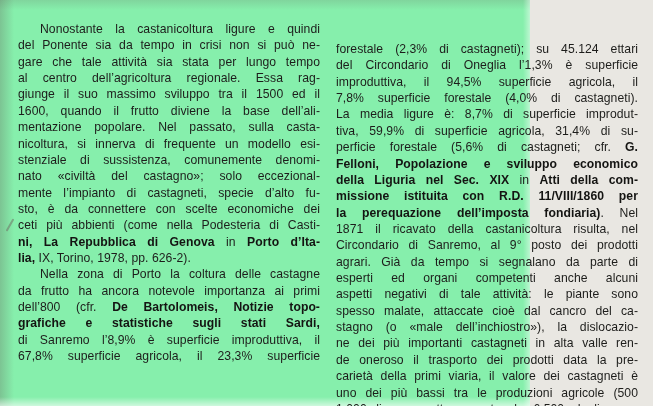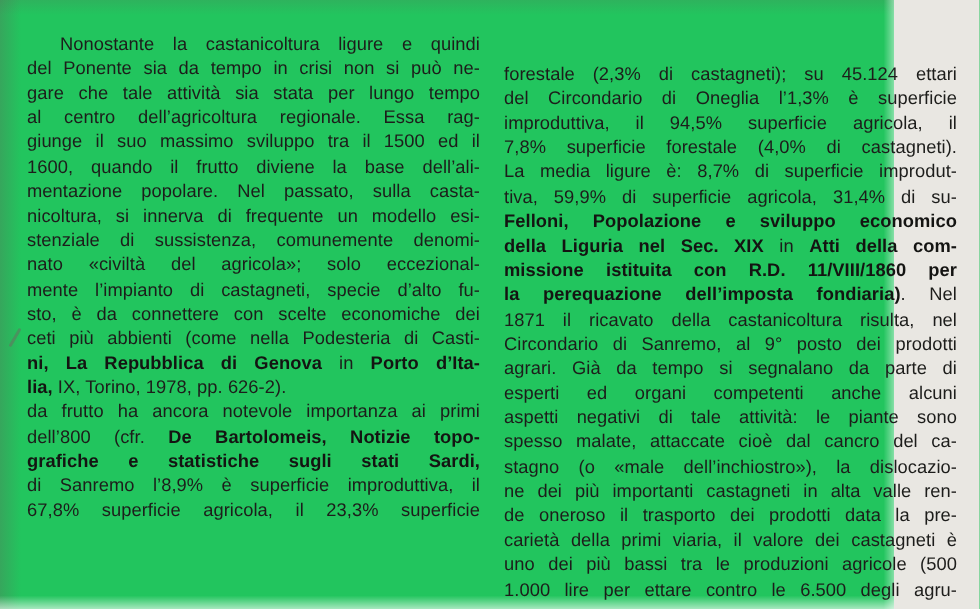--- a/index.html
+++ b/index.html
@@ -2,22 +2,22 @@
 <html><head>
 <meta charset="utf-8">
 <style>
   html, body { margin: 0; padding: 0; }
   body {
     width: 653px; height: 406px; overflow: hidden;
     background: #e9e7e2;
     font-family: "Liberation Sans", sans-serif;
   }
   .page {
-    position: relative; width: 596px; height: 406px;
-    background: #22c55e;
+    position: relative; width: 530px; height: 406px;
+    background: #86efac;
   }
   .edge-left {
     position: absolute; left: 0; top: 0; width: 14px; height: 100%;
     background: linear-gradient(to right, rgba(100,96,88,0.30), rgba(100,96,88,0));
     pointer-events: none;
   }
   .edge-top {
     position: absolute; left: 0; top: 0; width: 100%; height: 10px;
     background: linear-gradient(to bottom, rgba(100,96,88,0.18), rgba(100,96,88,0));
     pointer-events: none;
@@ -65,39 +65,41 @@
   <div class="col col-left">
       <div class="line indent"><span>Nonostante la castanicoltura ligure e quindi</span></div>
       <div class="line"><span>del Ponente sia da tempo in crisi non si può ne-</span></div>
       <div class="line"><span>gare che tale attività sia stata per lungo tempo</span></div>
       <div class="line"><span>al centro dell’agricoltura regionale. Essa rag-</span></div>
       <div class="line"><span>giunge il suo massimo sviluppo tra il 1500 ed il</span></div>
       <div class="line"><span>1600, quando il frutto diviene la base dell’ali-</span></div>
       <div class="line"><span>mentazione popolare. Nel passato, sulla casta-</span></div>
       <div class="line"><span>nicoltura, si innerva di frequente un modello esi-</span></div>
       <div class="line"><span>stenziale di sussistenza, comunemente denomi-</span></div>
-      <div class="line"><span>nato «civiltà del agricola»; solo eccezional-</span></div>
+      <div class="line"><span>nato «civiltà del castagno»; solo eccezional-</span></div>
       <div class="line"><span>mente l’impianto di castagneti, specie d’alto fu-</span></div>
       <div class="line"><span>sto, è da connettere con scelte economiche dei</span></div>
       <div class="line"><span>ceti più abbienti (come nella Podesteria di Casti-</span></div>
       <div class="line"><span class="b">ni, La Repubblica di Genova</span><span> in </span><span class="b">Porto d’Ita-</span></div>
       <div class="line last"><span class="b">lia,</span><span> IX, Torino, 1978, pp. 626-2).</span></div>
+      <div class="line indent"><span>Nella zona di Porto la coltura delle castagne</span></div>
       <div class="line"><span>da frutto ha ancora notevole importanza ai primi</span></div>
       <div class="line"><span>dell’800 (cfr. </span><span class="b">De Bartolomeis, Notizie topo-</span></div>
       <div class="line"><span class="b">grafiche e statistiche sugli stati Sardi,</span></div>
       <div class="line"><span>di Sanremo l’8,9% è superficie improduttiva, il</span></div>
       <div class="line"><span>67,8% superficie agricola, il 23,3% superficie</span></div>
     </div>
   <div class="col col-right">
       <div class="line"><span>forestale (2,3% di castagneti); su 45.124 ettari</span></div>
       <div class="line"><span>del Circondario di Oneglia l’1,3% è superficie</span></div>
       <div class="line"><span>improduttiva, il 94,5% superficie agricola, il</span></div>
       <div class="line"><span>7,8% superficie forestale (4,0% di castagneti).</span></div>
       <div class="line"><span>La media ligure è: 8,7% di superficie improdut-</span></div>
       <div class="line"><span>tiva, 59,9% di superficie agricola, 31,4% di su-</span></div>
+      <div class="line"><span>perficie forestale (5,6% di castagneti; cfr. </span><span class="b">G.</span></div>
       <div class="line"><span class="b">Felloni, Popolazione e sviluppo economico</span></div>
       <div class="line"><span class="b">della Liguria nel Sec. XIX</span><span> in </span><span class="b">Atti della com-</span></div>
       <div class="line"><span class="b">missione istituita con R.D. 11/VIII/1860 per</span></div>
       <div class="line"><span class="b">la perequazione dell’imposta fondiaria)</span><span>. Nel</span></div>
       <div class="line"><span>1871 il ricavato della castanicoltura risulta, nel</span></div>
       <div class="line"><span>Circondario di Sanremo, al 9° posto dei prodotti</span></div>
       <div class="line"><span>agrari. Già da tempo si segnalano da parte di</span></div>
       <div class="line"><span>esperti ed organi competenti anche alcuni</span></div>
       <div class="line"><span>aspetti negativi di tale attività: le piante sono</span></div>
       <div class="line"><span>spesso malate, attaccate cioè dal cancro del ca-</span></div>

